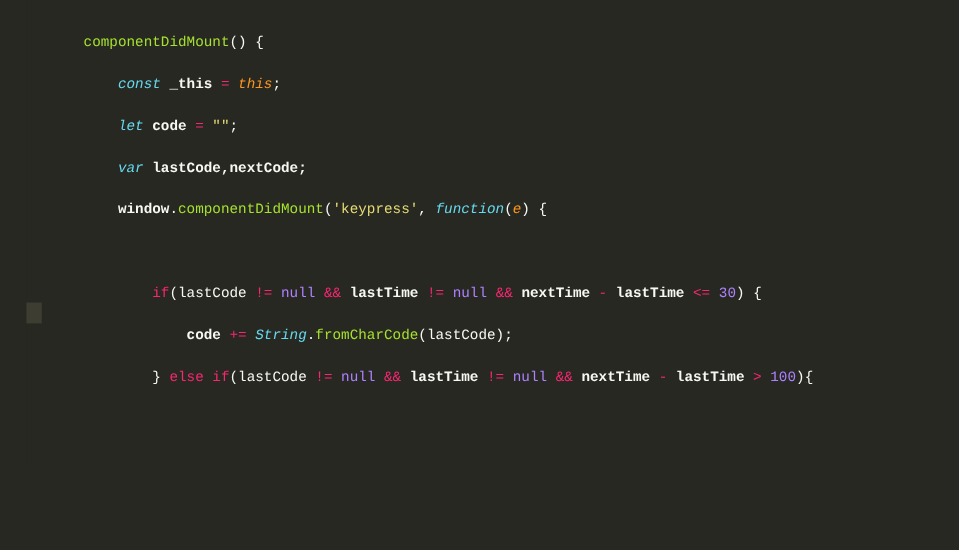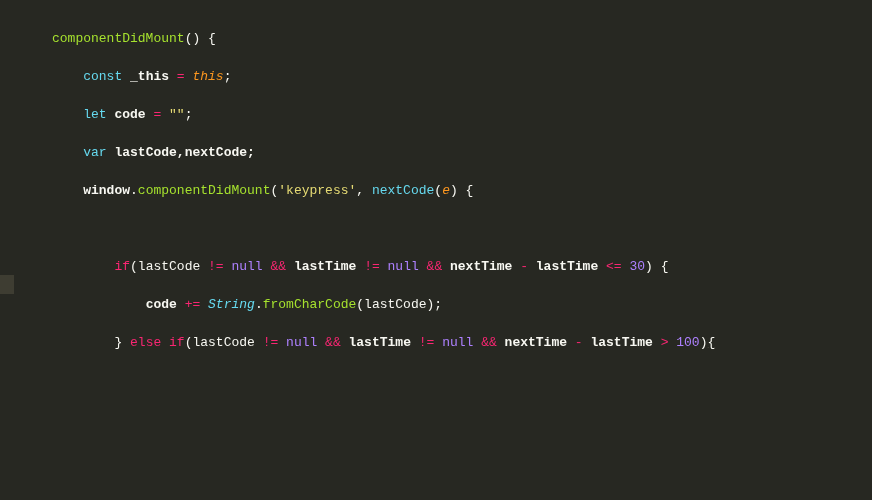--- a/index.html
+++ b/index.html
@@ -7,20 +7,21 @@
     background: #272822;
     font-family: 'Consolas', 'Monaco', 'Courier New', monospace;
     font-size: 13px;
     line-height: 19px;
     color: #f8f8f2;
     overflow: hidden;
   }
   .editor {
     display: flex;
     height: 424px;
+    margin-left: 24px;
   }
   .gutter {
     width: 16px;
     background: #272822;
     flex-shrink: 0;
     position: relative;
   }
   .highlight-bar {
     position: absolute;
     left: 0;
@@ -38,37 +39,37 @@
   
   .kw   { color: #f92672; }  
   .fn   { color: #a6e22e; }  
   .id   { color: #f8f8f2; font-weight: bold; }  
   .pn   { color: #f8f8f2; }  
   .prm  { color: #fd971f; font-style: italic; } 
   .str  { color: #e6db74; }  
   .num  { color: #ae81ff; }  
   .bool { color: #ae81ff; }  
   .cls  { color: #66d9ef; font-style: italic; } 
-  .decl { color: #66d9ef; } 
+  .decl { color: #66d9ef; font-style: italic; } 
   .thiskw { color: #fd971f; font-style: italic; } 
   .und  { text-decoration: underline; text-decoration-color: #3b3a32; }
 </style>
 </head>
 <body>
 
 <div class="editor">
   <div class="gutter">
     <div class="highlight-bar" style="top:275px"></div>
   </div>
   <div class="code-area">
 <div class="line"><span class="fn">componentDidMount</span><span class="pn">() {</span></div>
 <div class="line"><span>    </span><span class="decl">const</span><span class="id"> _this </span><span class="kw">=</span><span> </span><span class="thiskw">this</span><span class="pn">;</span></div>
 <div class="line"><span>    </span><span class="decl">let</span><span class="id"> code </span><span class="kw">=</span><span> </span><span class="str">""</span><span class="pn">;</span></div>
 <div class="line"><span>    </span><span class="decl">var</span><span class="id"> lastCode,nextCode;</span></div>
-<div class="line"><span>    </span><span class="id">window</span><span class="pn">.</span><span class="fn">componentDidMount</span><span class="pn">(</span><span class="str">'keypress'</span><span class="pn">, </span><span class="decl">nextCode</span><span class="pn">(</span><span class="prm">e</span><span class="pn">) {</span></div>
+<div class="line"><span>    </span><span class="id">window</span><span class="pn">.</span><span class="fn">componentDidMount</span><span class="pn">(</span><span class="str">'keypress'</span><span class="pn">, </span><span class="decl">function</span><span class="pn">(</span><span class="prm">e</span><span class="pn">) {</span></div>
 <div class="line"><span></span></div>
 <div class="line"><span>        </span><span class="kw">if</span><span class="pn">(lastCode </span><span class="kw">!=</span><span> </span><span class="bool">null</span><span> </span><span class="kw">&amp;&amp;</span><span class="id"> lastTime </span><span class="kw">!=</span><span> </span><span class="bool">null</span><span> </span><span class="kw">&amp;&amp;</span><span class="id"> nextTime </span><span class="kw">-</span><span class="id"> lastTime </span><span class="kw">&lt;=</span><span> </span><span class="num">30</span><span class="pn">) {</span></div>
 <div class="line"><span>            </span><span class="id">code </span><span class="kw">+=</span><span> </span><span class="cls">String</span><span class="pn">.</span><span class="fn">fromCharCode</span><span class="pn">(lastCode);</span></div>
 <div class="line"><span>        </span><span class="pn">} </span><span class="kw">else if</span><span class="pn">(lastCode </span><span class="kw">!=</span><span> </span><span class="bool">null</span><span> </span><span class="kw">&amp;&amp;</span><span class="id"> lastTime </span><span class="kw">!=</span><span> </span><span class="bool">null</span><span> </span><span class="kw">&amp;&amp;</span><span class="id"> nextTime </span><span class="kw">-</span><span class="id"> lastTime </span><span class="kw">&gt;</span><span> </span><span class="num">100</span><span class="pn">)</span><span class="pn und">{</span></div>
 
 
 
 
 
 

